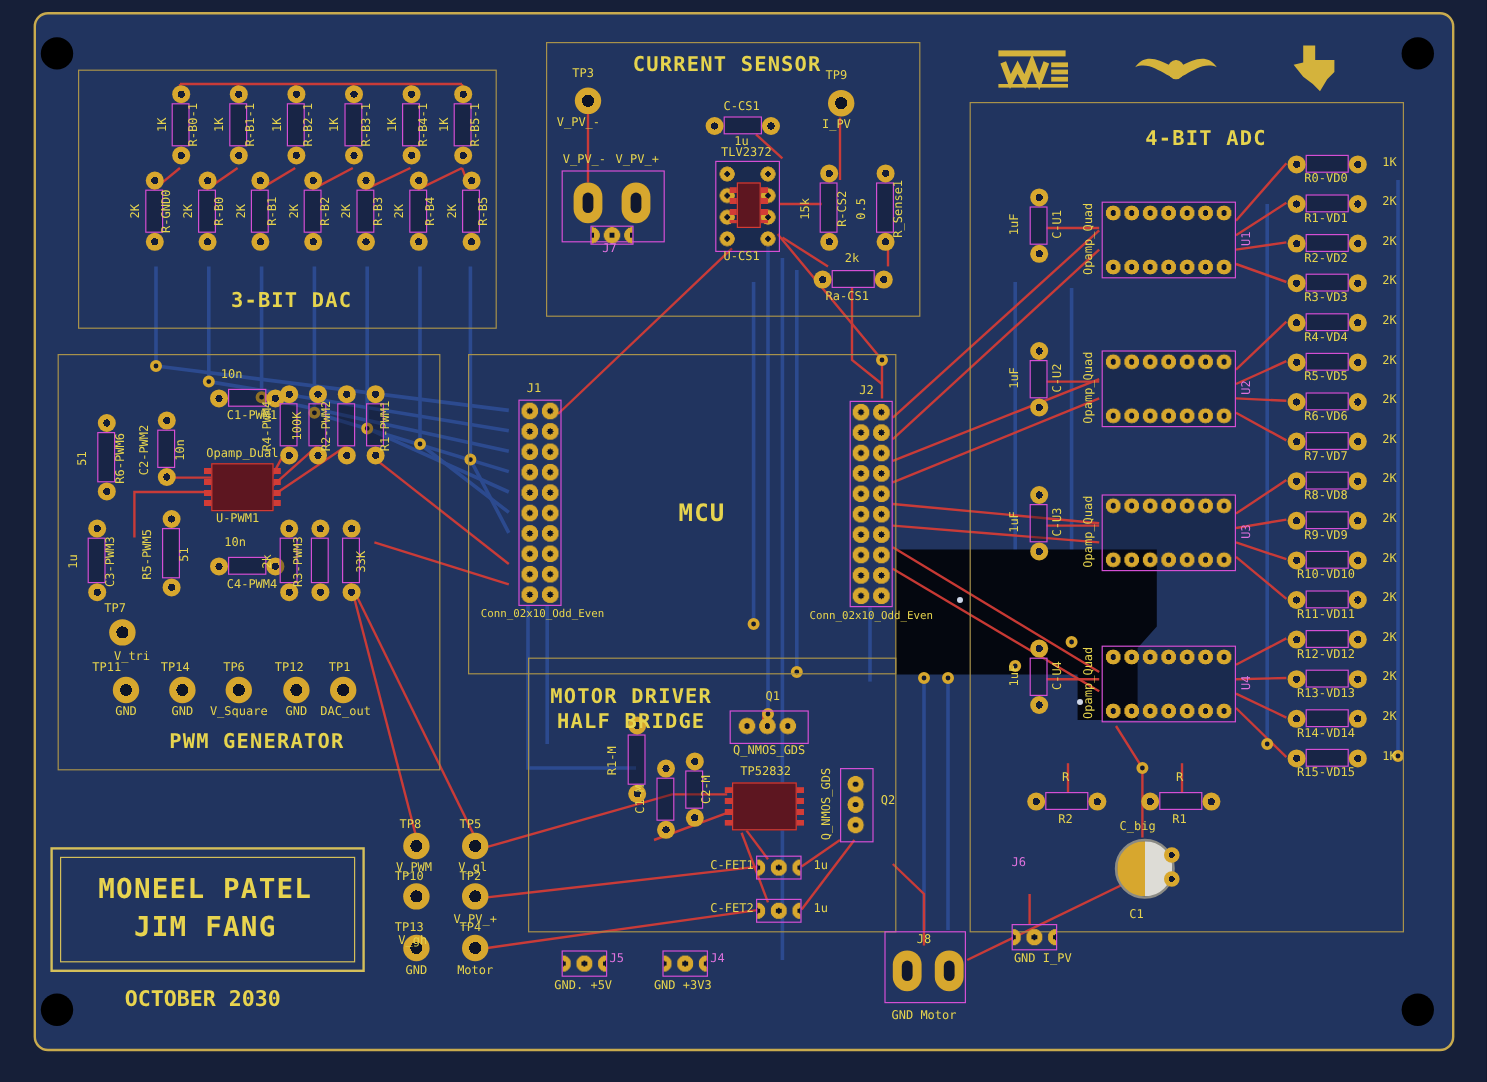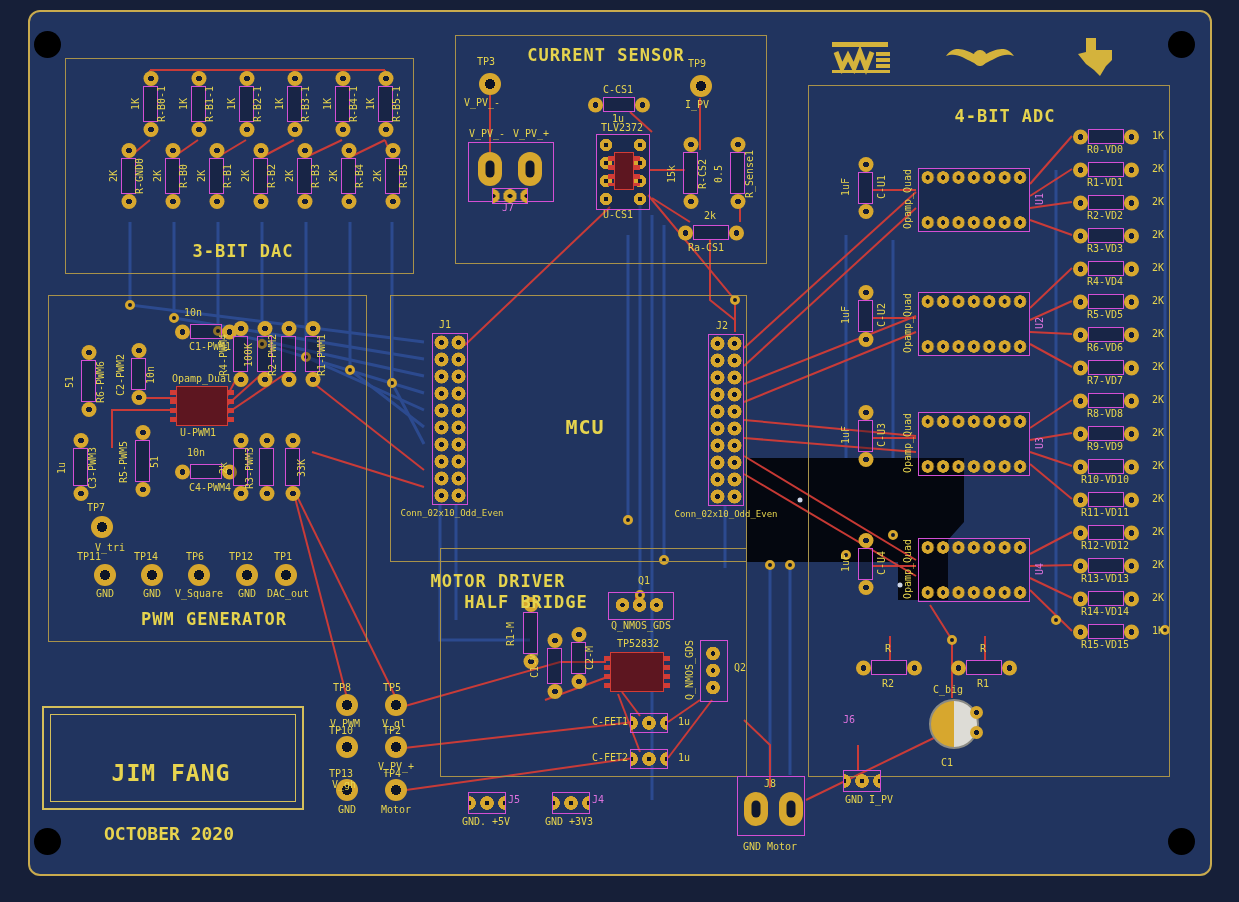--- a/index.html
+++ b/index.html
@@ -221,21 +221,21 @@
   <div class="sec" style="left:808px;top:85px;width:360px;height:690px"></div>
   <div class="sec" style="left:48px;top:295px;width:317px;height:345px"></div>
   <div class="sec" style="left:390px;top:295px;width:355px;height:265px"></div>
   <div class="sec" style="left:440px;top:548px;width:305px;height:227px"></div>
 
   <span class="lbl c ttl" style="left:243px;top:251px">3-BIT DAC</span>
   <span class="lbl c ttl" style="left:606px;top:55px">CURRENT SENSOR</span>
   <span class="lbl c ttl" style="left:1005px;top:116px">4-BIT ADC</span>
   <span class="lbl c ttl" style="left:214px;top:619px">PWM GENERATOR</span>
   <span class="lbl c ttl big" style="left:585px;top:427px">MCU</span>
-  <span class="lbl c ttl" style="left:498px;top:581px">MOTOR DRIVER</span>
+  <span class="lbl c ttl" style="left:526px;top:581px">MOTOR DRIVER</span>
   <span class="lbl c ttl" style="left:526px;top:602px">HALF BRIDGE</span>
 
   <div class="res-v" style="left:143px;top:86px"></div>
   <span class="lbl v" style="left:136px;top:104px">1K</span>
   <span class="lbl v" style="left:162px;top:104px">R-B0-1</span>
   <div class="res-v" style="left:191px;top:86px"></div>
   <span class="lbl v" style="left:184px;top:104px">1K</span>
   <span class="lbl v" style="left:210px;top:104px">R-B1-1</span>
   <div class="res-v" style="left:239px;top:86px"></div>
   <span class="lbl v" style="left:232px;top:104px">1K</span>
@@ -516,15 +516,16 @@
   <span class="lbl c" style="left:983px;top:684px">R1</span>
   <span class="lbl c" style="left:948px;top:690px">C_big</span>
   <div class="cbig" style="left:929px;top:699px"></div>
   <div class="dot" style="left:970px;top:706px"></div>
   <div class="dot" style="left:970px;top:726px"></div>
   <span class="lbl c" style="left:947px;top:763px">C1</span>
 
   <div class="tblock" style="left:42px;top:706px;width:258px;height:100px">
     <div class="inner"></div>
   </div>
+  <span class="tb" style="left:171px;top:741px">MONEEL PATEL</span>
   <span class="tb" style="left:171px;top:773px">JIM FANG</span>
-  <span class="date" style="left:169px;top:833px">OCTOBER 2020</span>
+  <span class="date" style="left:169px;top:833px">OCTOBER 2030</span>
 </div>
 
 </body></html>

